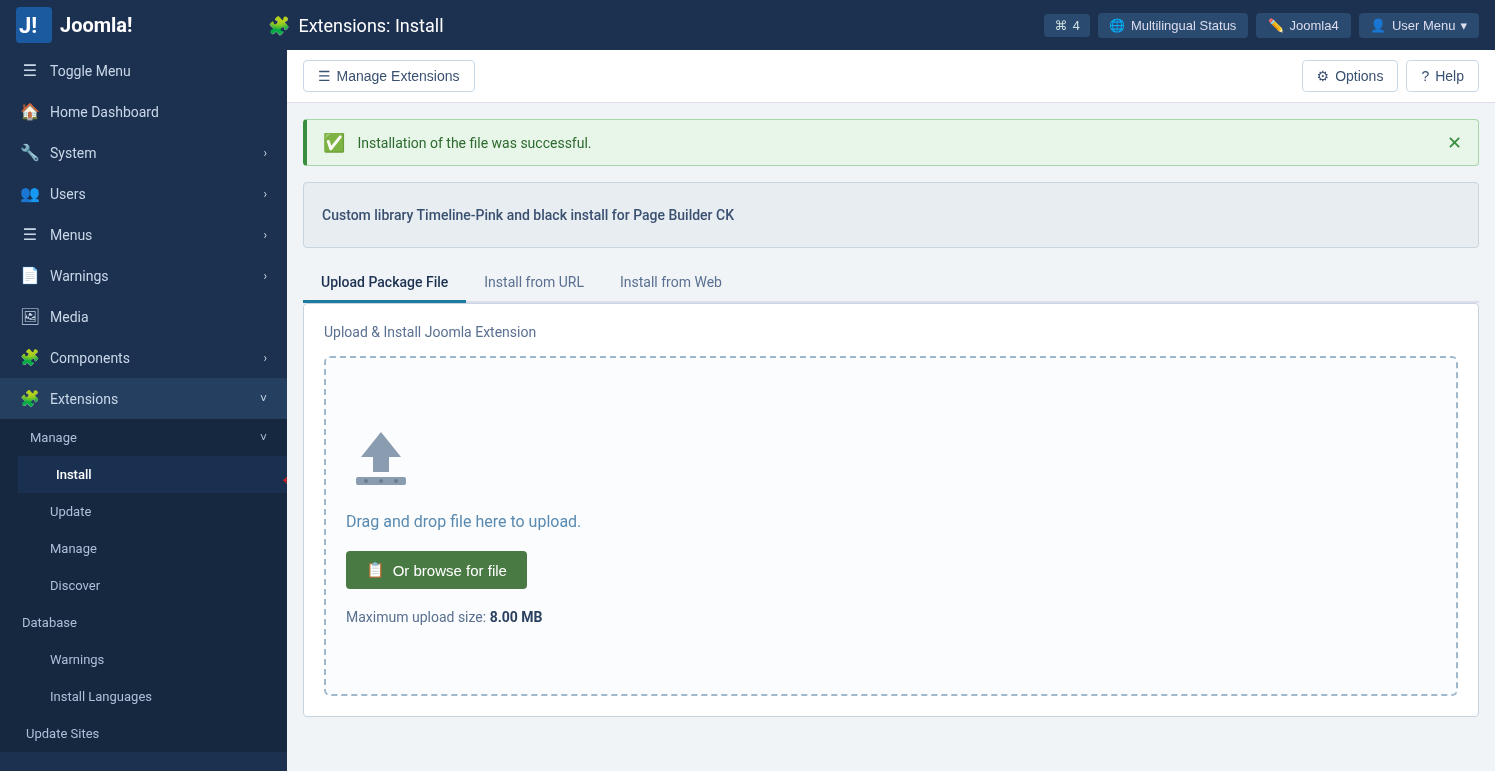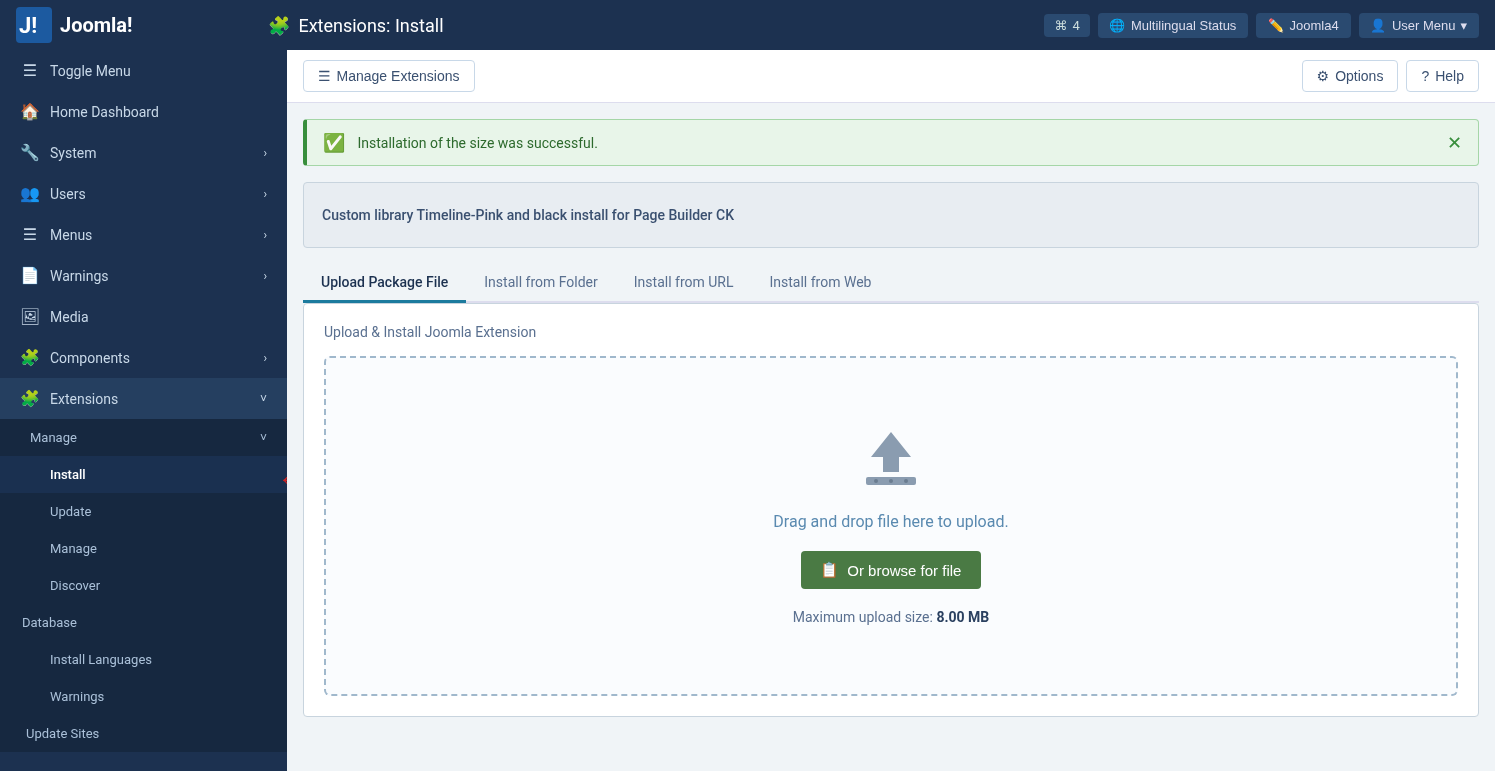--- a/index.html
+++ b/index.html
@@ -48,21 +48,21 @@
     .info-bar { background: #e8edf2; border: 1px solid #c8d4de; border-radius: 4px; padding: 24px 18px; margin-bottom: 16px; font-size: 14px; color: #3a5070; font-weight: 500; }
 
     
     .tabs { display: flex; border-bottom: 2px solid #dde; margin-bottom: 0; }
     .tab { padding: 10px 18px; font-size: 14px; cursor: pointer; color: #5a7090; border-bottom: 3px solid transparent; margin-bottom: -2px; }
     .tab.active { color: #1c3150; border-bottom: 3px solid #1c7b9e; font-weight: 500; }
 
     
     .upload-panel { background: #fff; border: 1px solid #c8d4de; border-radius: 4px; padding: 20px; }
     .upload-panel-title { font-size: 14px; color: #5a7090; margin-bottom: 16px; }
-    .upload-dropzone { border: 2px dashed #a0b8cc; border-radius: 6px; padding: 60px 20px; display: flex; flex-direction: column; align-items: center; justify-content: center; gap: 20px; background: #fafcfe; min-height: 340px; }
+    .upload-dropzone { border: 2px dashed #a0b8cc; border-radius: 6px; padding: 60px 20px; display: flex; flex-direction: column; align-items: flex-start; justify-content: center; gap: 20px; background: #fafcfe; min-height: 340px; }
     .upload-icon { color: #8a9cb0; font-size: 60px; display: flex; flex-direction: column; align-items: center; }
     .upload-text { color: #5a8ab0; font-size: 16px; }
     .browse-btn { background: #4a7a44; color: #fff; border: none; border-radius: 4px; padding: 10px 20px; font-size: 15px; cursor: pointer; display: flex; align-items: center; gap: 8px; }
     .upload-max { color: #5a7090; font-size: 14px; }
     .upload-max strong { color: #2a4060; }
 
     
     ::-webkit-scrollbar { width: 6px; }
     ::-webkit-scrollbar-thumb { background: #4a6a8a; border-radius: 3px; }
   </style>
@@ -147,43 +147,43 @@
       <span>Extensions</span>
       <span class="chevron">˅</span>
     </div>
 
     <div class="sidebar-sub">
       <div class="sidebar-item sidebar-sub" style="padding-left:30px; color:#aac0d8; font-size:13px;">
         <span>Manage</span>
         <span class="chevron" style="margin-left:auto;">˅</span>
       </div>
       <div style="position:relative;">
-        <div class="sidebar-item sidebar-sub active-sub" style="padding-left:50px; color:#fff; font-weight:500; background:#1a3050;">
+        <div class="sidebar-item sidebar-sub active-sub" style="padding-left:38px; color:#fff; font-weight:500; background:#1a3050;margin-left:18px;">
           <span>Install</span>
         </div>
 
         <div style="position:absolute; right:-18px; top:50%; transform:translateY(-50%); color:#cc2222; font-size:28px; font-weight:bold; z-index:20; pointer-events:none;">←</div>
       </div>
       <div class="sidebar-item sidebar-sub" style="padding-left:50px;">
         <span>Update</span>
       </div>
       <div class="sidebar-item sidebar-sub" style="padding-left:50px;">
         <span>Manage</span>
       </div>
       <div class="sidebar-item sidebar-sub" style="padding-left:50px;">
         <span>Discover</span>
       </div>
       <div class="sidebar-item sidebar-sub" style="padding-left:22px;">
         <span>Database</span>
       </div>
       <div class="sidebar-item sidebar-sub" style="padding-left:50px;">
+        <span>Warnings</span>
+      </div>
+      <div class="sidebar-item sidebar-sub" style="padding-left:50px;">
         <span>Install Languages</span>
-      </div>
-      <div class="sidebar-item sidebar-sub" style="padding-left:50px;">
-        <span>Warnings</span>
       </div>
       <div class="sidebar-item sidebar-sub" style="padding-left:26px;">
         <span>Update Sites</span>
       </div>
     </div>
   </div>
 
   <div class="main">
 
     <div class="toolbar">
@@ -199,34 +199,31 @@
       <button class="toolbar-btn-secondary">
         <span>?</span>
         <span>Help</span>
       </button>
     </div>
 
     <div class="content">
 
       <div class="alert-success">
         <span class="alert-icon">✅</span>
-        <span>Installation of the size was successful.</span>
+        <span>Installation of the file was successful.</span>
         <span class="alert-close">✕</span>
       </div>
 
       <div class="info-bar">
         <span>Custom library Timeline-Pink and black install for Page Builder CK</span>
       </div>
 
       <div class="tabs">
         <div class="tab active">
           <span>Upload Package File</span>
-        </div>
-        <div class="tab">
-          <span>Install from Folder</span>
         </div>
         <div class="tab">
           <span>Install from URL</span>
         </div>
         <div class="tab">
           <span>Install from Web</span>
         </div>
       </div>
 
       <div class="upload-panel">

